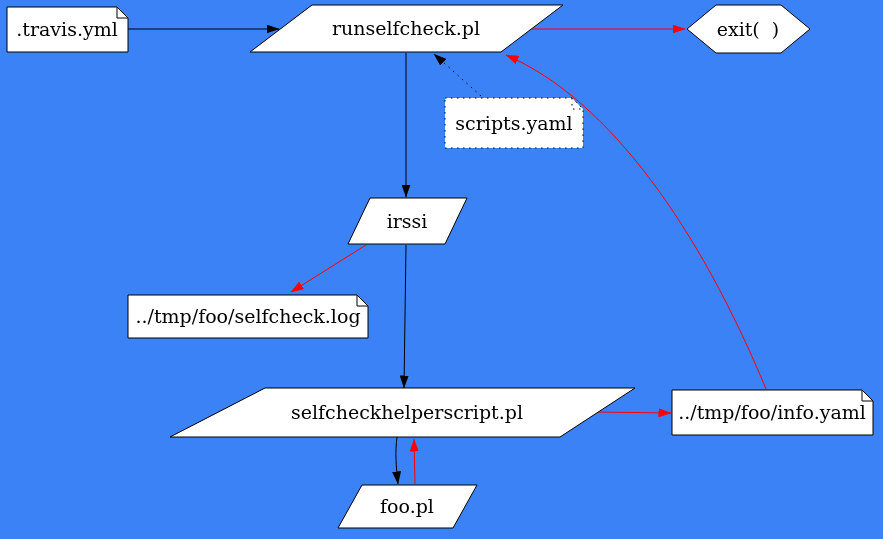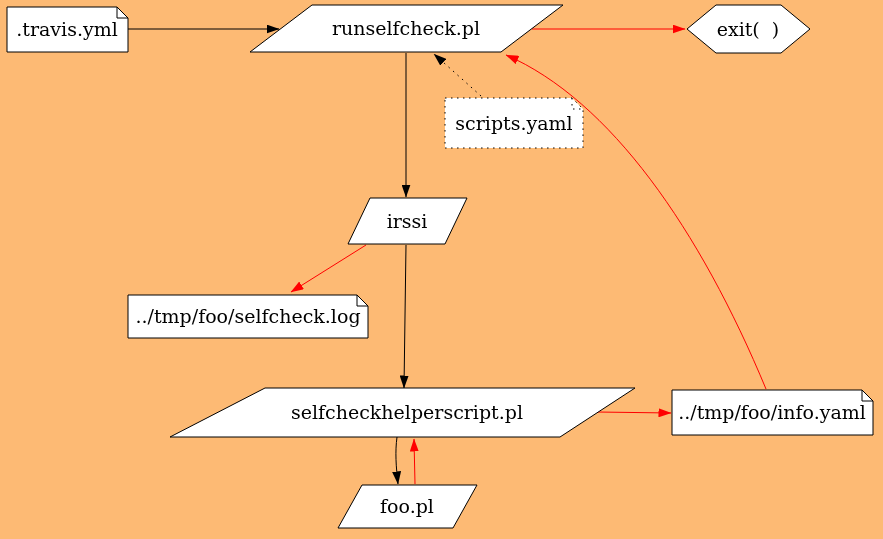--- a/index.html
+++ b/index.html
@@ -5,21 +5,21 @@
   html, body {
     margin: 0;
     padding: 0;
     background: #ffffff;
     font-family: "DejaVu Serif", "Liberation Serif", serif;
   }
   .canvas {
     position: relative;
     width: 883px;
     height: 539px;
-    background: #fdba74;
+    background: #3b82f6;
     overflow: hidden;
   }
   svg text {
     font-family: "DejaVu Serif", "Liberation Serif", serif;
     font-size: 19px;
     fill: #000000;
     text-anchor: middle;
     white-space: pre;
   }
   .node-shape {

